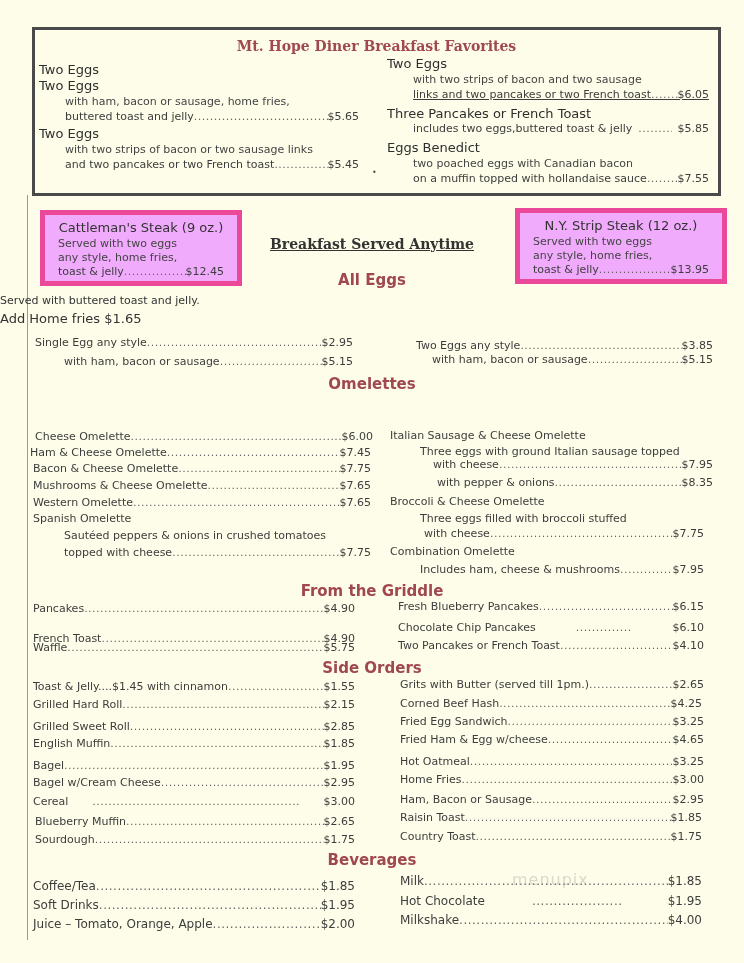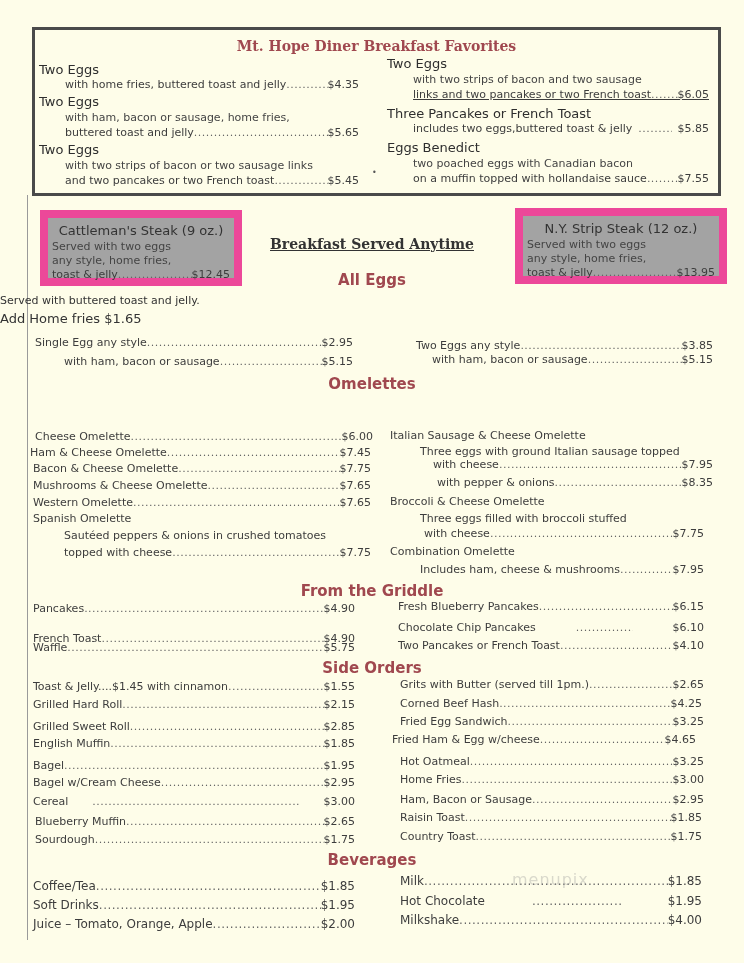--- a/index.html
+++ b/index.html
@@ -6,21 +6,21 @@
   html, body { width: 744px; height: 963px; background: #fefde9; overflow: hidden; }
   body { position: relative; font-family: "DejaVu Sans", sans-serif; color: #3a3a3a; }
   .abs { position: absolute; }
   .leftrule { position: absolute; left: 27px; top: 195px; width: 1px; height: 745px; background: #9a9a9a; }
 
   .fav-box { position: absolute; left: 32px; top: 27px; width: 689px; height: 169px; border: 3px solid #4a4a4a; background: #fefde9; }
   .fav-title { position: absolute; left: 0; width: 100%; top: 8px; text-align: center; font-family: "DejaVu Serif", serif; font-weight: bold; font-size: 14px; color: #a0484f; }
   .fav-item-title { font-size: 13px; color: #2e2e2e; line-height: 16px; }
   .fav-item-desc { font-size: 11px; color: #444; line-height: 16px; padding-left: 26px; white-space: nowrap; }
 
-  .steak-box { position: absolute; border: 8px solid #ec4899; background: #a3a3a3; padding: 4px 4px; }
+  .steak-box { position: absolute; border: 5px solid #ec4899; background: #f0abfc; padding: 4px 13px; }
   .steak-title { font-size: 13px; text-align: center; color: #333; line-height: 18px; }
   .steak-line { font-size: 11px; line-height: 14px; color: #444; white-space: nowrap; }
 
   .main-heading { position: absolute; left: 270px; top: 236px; font-family: "DejaVu Serif", serif; font-weight: bold; font-size: 14px; color: #333; text-decoration: underline; white-space: nowrap; }
   .sec-heading { position: absolute; left: 0; width: 744px; text-align: center; font-family: "DejaVu Sans", sans-serif; font-weight: bold; font-size: 15px; color: #a0484f; }
   .center-note { position: absolute; left: 0; width: 744px; color: #333; white-space: nowrap; }
 
   .row { position: absolute; display: flex; align-items: baseline; font-size: 11px; color: #3d3d3d; white-space: nowrap; height: 16px; }
   .row .label { flex: 0 0 auto; }
   .row .dots { flex: 1 1 auto; overflow: hidden; color: #666; letter-spacing: 0.5px; }
@@ -35,25 +35,20 @@
 </head>
 <body>
 
 <div class="leftrule"></div>
 
 <div class="fav-box">
   <div class="fav-title">Mt. Hope Diner Breakfast Favorites</div>
 
   <div class="abs" style="left:4px; top:32px; width:320px;">
     <div class="fav-item-title">Two Eggs</div>
-    <div class="row" style="position:relative; padding-left:26px; width:320px;">
-      <span class="label">with home fries, buttered toast and jelly</span>
-        <span class="dots"></span>
-        <span class="price">$4.35</span>
-    </div>
     <div class="fav-item-title">Two Eggs</div>
     <div class="fav-item-desc">with ham, bacon or sausage, home fries,</div>
     <div class="row" style="position:relative; padding-left:26px; width:320px;">
       <span class="label">buttered toast and jelly</span>
         <span class="dots"></span>
         <span class="price">$5.65</span>
     </div>
     <div class="fav-item-title">Two Eggs</div>
     <div class="fav-item-desc">with two strips of bacon or two sausage links</div>
     <div class="row" style="position:relative; padding-left:26px; width:320px;">
@@ -285,21 +280,21 @@
 <div class="row" style="left:400px; top:697px; width:302px;">
   <span class="label">Corned Beef Hash</span>
     <span class="dots"></span>
     <span class="price">$4.25</span>
 </div>
 <div class="row" style="left:400px; top:715px; width:304px;">
   <span class="label">Fried Egg Sandwich</span>
     <span class="dots"></span>
     <span class="price">$3.25</span>
 </div>
-<div class="row" style="left:392px; top:733px; width:304px;">
+<div class="row" style="left:400px; top:733px; width:304px;">
   <span class="label">Fried Ham &amp; Egg w/cheese</span>
     <span class="dots"></span>
     <span class="price">$4.65</span>
 </div>
 <div class="row" style="left:400px; top:755px; width:304px;">
   <span class="label">Hot Oatmeal</span>
     <span class="dots"></span>
     <span class="price">$3.25</span>
 </div>
 <div class="row" style="left:400px; top:773px; width:304px;">

